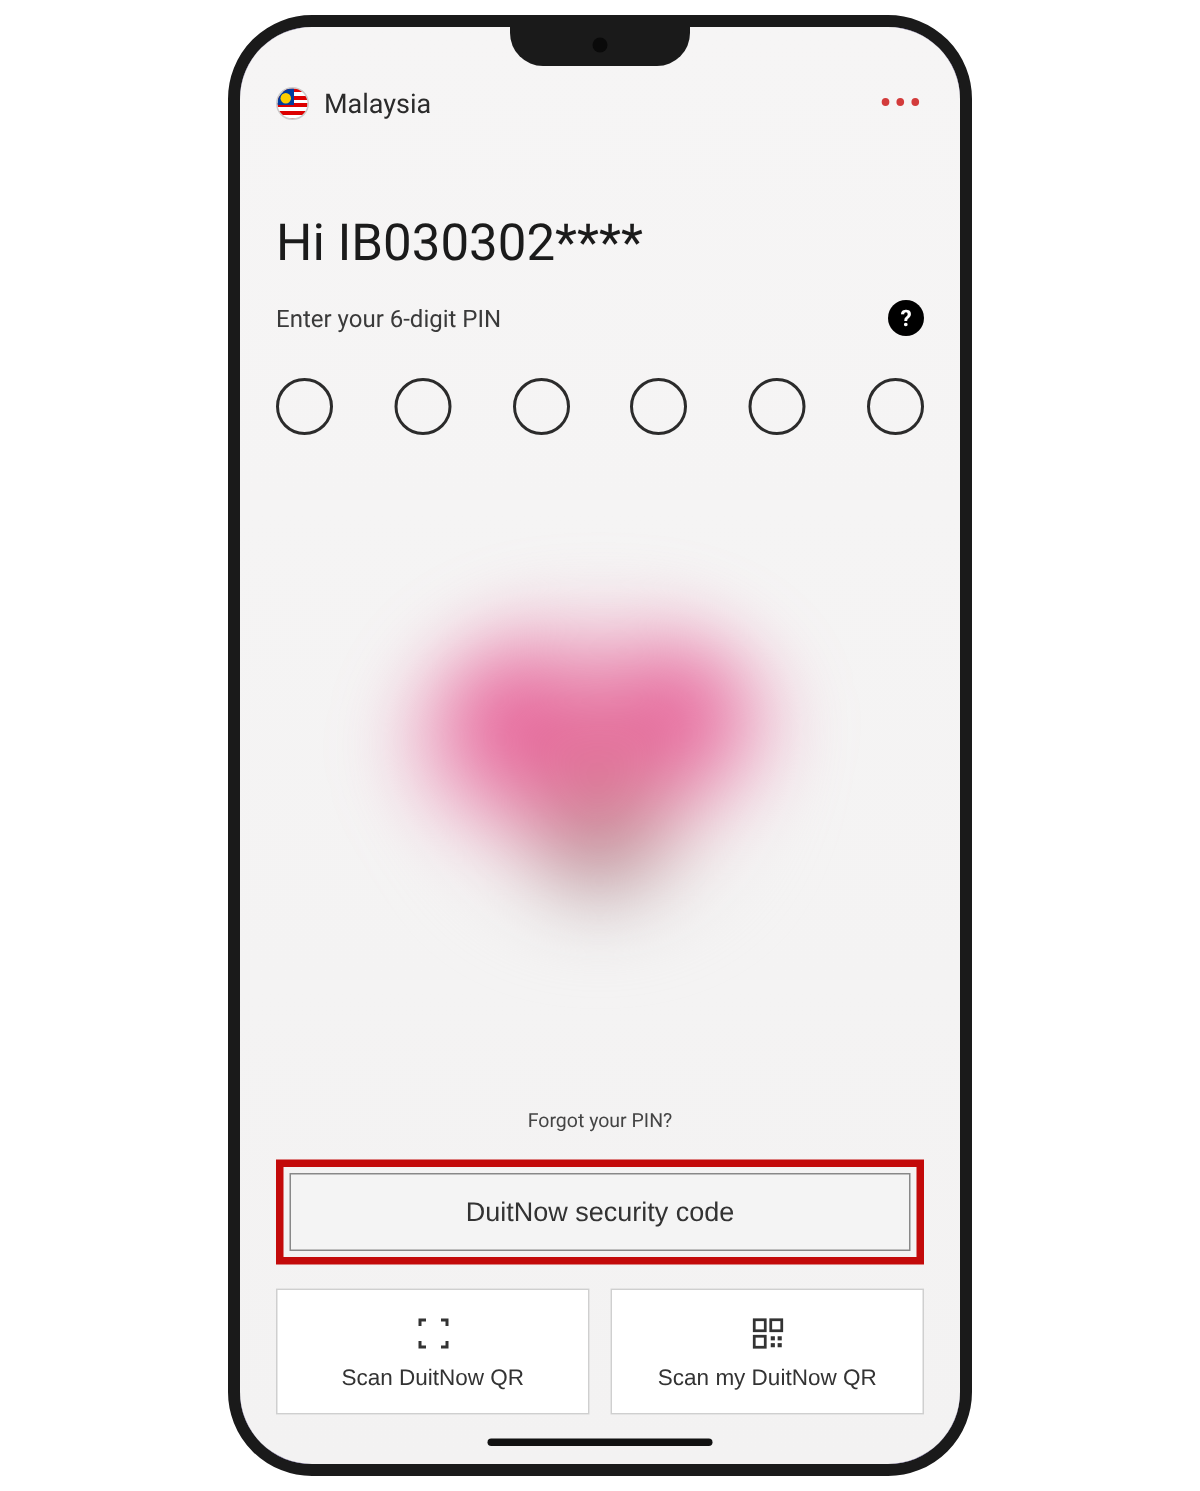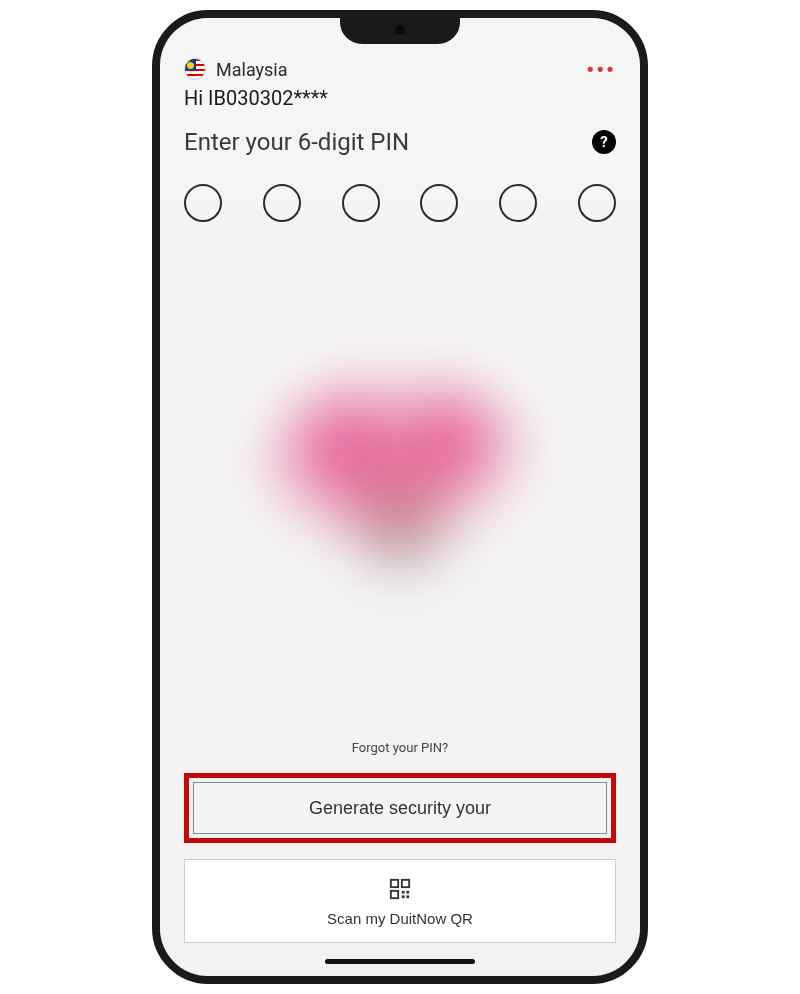--- a/index.html
+++ b/index.html
@@ -95,32 +95,33 @@
   .more-dots {
     color: #d33b3b;
     font-size: 22px;
     letter-spacing: 2px;
     font-weight: bold;
     cursor: pointer;
   }
 
   
   .greeting {
-    font-size: 20px;
+    margin-top: 56px;
+    font-size: 34px;
     font-weight: 400;
     color: #1b1b1b;
   }
   .pin-row {
     margin-top: 18px;
     display: flex;
     align-items: center;
     justify-content: space-between;
   }
   .pin-label {
-    font-size: 24px;
+    font-size: 16px;
     color: #3a3a3a;
   }
   .help-icon {
     width: 24px;
     height: 24px;
     border-radius: 50%;
     background: #000;
     color: #fff;
     display: flex;
     align-items: center;
@@ -252,24 +253,32 @@
       <div class="pin-circle"></div>
     </div>
 
     <div class="hero">
       <div class="blob"></div>
     </div>
 
     <div class="forgot">Forgot your PIN?</div>
 
     <div class="highlight-wrap">
-      <button class="gen-btn">Generate security your</button>
+      <button class="gen-btn">DuitNow security code</button>
     </div>
 
     <div class="two-btns">
+      <button class="qr-btn">
+        <span class="qr-icon">
+          <svg viewBox="0 0 24 24" width="24" height="24" fill="none" stroke="#333" stroke-width="2">
+            <path d="M3 7V3h4M21 7V3h-4M3 17v4h4M21 17v4h-4"></path>
+          </svg>
+        </span>
+        <span>Scan DuitNow QR</span>
+      </button>
       <button class="qr-btn">
         <span class="qr-icon">
           <svg viewBox="0 0 24 24" width="22" height="22" fill="#333">
             <rect x="2" y="2" width="8" height="8" fill="none" stroke="#333" stroke-width="2"></rect>
             <rect x="14" y="2" width="8" height="8" fill="none" stroke="#333" stroke-width="2"></rect>
             <rect x="2" y="14" width="8" height="8" fill="none" stroke="#333" stroke-width="2"></rect>
             <rect x="14" y="14" width="3" height="3"></rect>
             <rect x="19" y="14" width="3" height="3"></rect>
             <rect x="14" y="19" width="3" height="3"></rect>
             <rect x="19" y="19" width="3" height="3"></rect>

